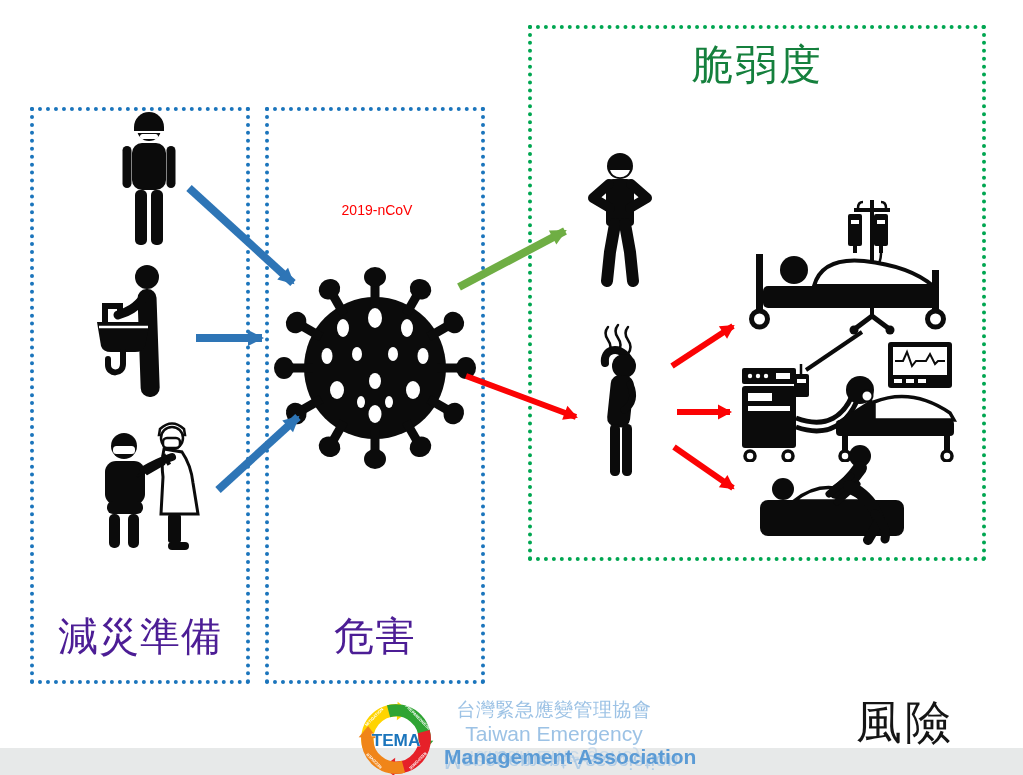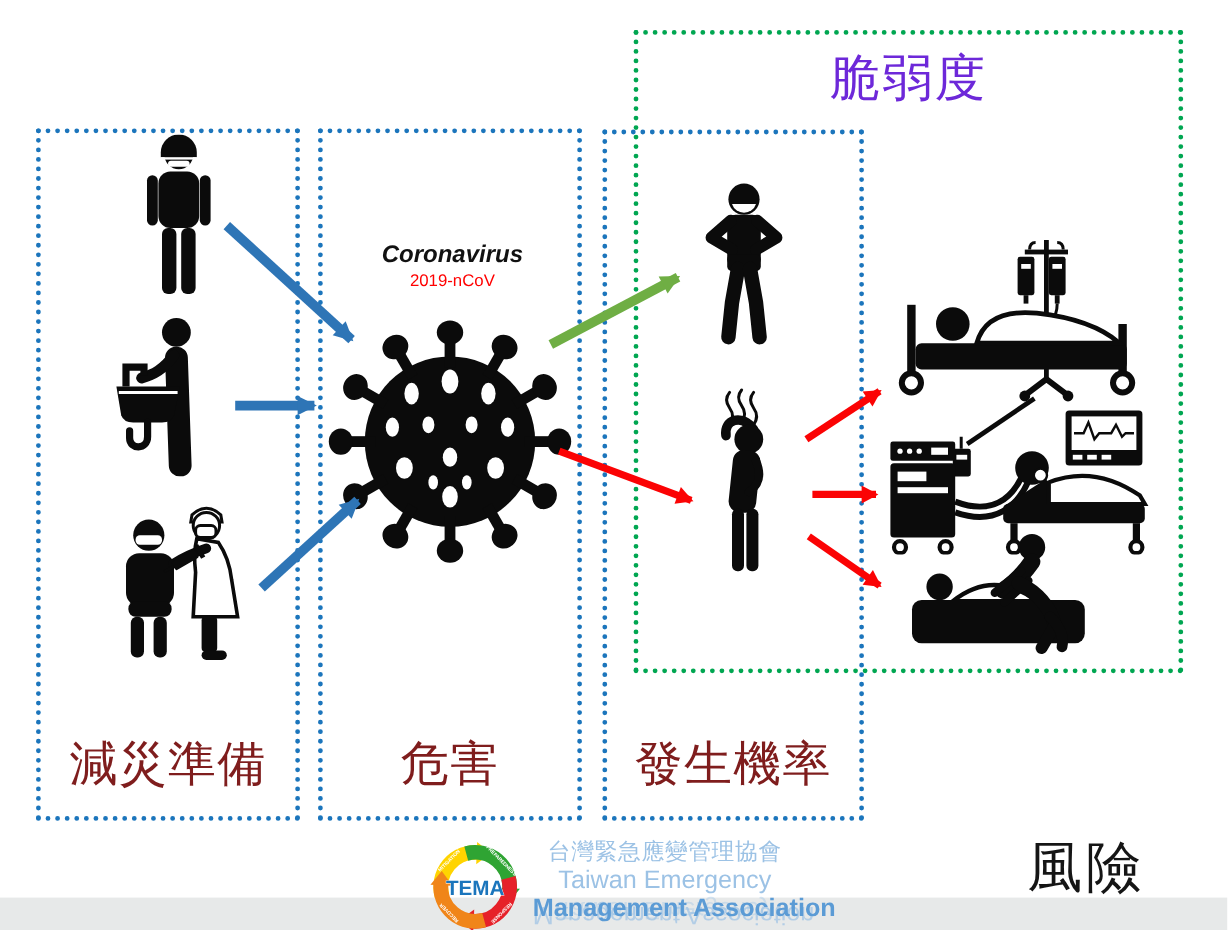--- a/index.html
+++ b/index.html
@@ -6,25 +6,25 @@
   .stage{
     position:relative;width:1023px;height:775px;background:#fff;overflow:hidden;
     font-family:"Liberation Sans","DejaVu Sans",sans-serif;color:#111;
   }
   .abs{position:absolute;}
   
   .pbox{position:absolute;border:4px dotted var(--blue-border,#1B75BC);box-sizing:border-box;}
   .vuln-box{position:absolute;border:4px dotted var(--green-border,#00A651);box-sizing:border-box;}
   .box-label{
     position:absolute;left:0;right:0;bottom:16px;text-align:center;
-    font-size:40px;letter-spacing:1px;color:#7f1d1d;white-space:nowrap;
+    font-size:40px;letter-spacing:1px;color:#4c1d95;white-space:nowrap;
   }
   .vuln-title{
     position:absolute;left:0;right:0;top:8px;text-align:center;
-    font-size:42px;letter-spacing:2px;color:#6d28d9;
+    font-size:42px;letter-spacing:2px;color:#15803d;
   }
   .risk-label{
     position:absolute;left:502px;top:692px;width:452px;text-align:right;
     font-size:46px;letter-spacing:3px;color:#151515;z-index:6;
   }
   .virus-caption{position:absolute;left:297px;top:201px;width:160px;text-align:center;z-index:2;}
   .virus-title{font-size:20px;font-weight:700;font-style:italic;color:#111;}
   .virus-subtitle{font-size:14px;font-weight:400;color:var(--virus-subtitle-red,#FF0000);margin-top:1px;}
   
   .arrow{position:absolute;overflow:visible;}
@@ -60,29 +60,25 @@
   <div class="footer-band"></div>
 
   <div class="pbox" style="left:30px;top:107px;width:220px;height:577px;">
     <div class="box-label">減災準備</div>
   </div>
 
   <div class="pbox" style="left:265px;top:107px;width:220px;height:577px;">
     <div class="box-label">危害</div>
   </div>
 
-  <div class="pbox" style="left:502px;top:108px;width:218px;height:576px;">
-    <div class="box-label">發生機率</div>
-  </div>
 
 
   <div class="risk-label">風險</div>
 
   <div class="virus-caption">
-    <div class="virus-title">Coronavirus</div>
     <div class="virus-subtitle">2019-nCoV</div>
   </div>
 
   <div class="icon abs" style="left:116px;top:112px;width:66px;height:140px;">
     <svg viewBox="0 0 66 140">
       <circle class="ink" cx="33" cy="17" r="12"></circle>
       <path class="ink" d="M 18 15 a 15 15 0 0 1 30 0 l 0 4 l -30 0 z"></path>
       <rect x="18" y="19" width="30" height="2" fill="#fff"></rect>
       <rect x="24" y="22" width="18" height="5" rx="2.5" fill="#fff"></rect>
       <rect class="ink" x="16" y="31" width="34" height="47" rx="10"></rect>

